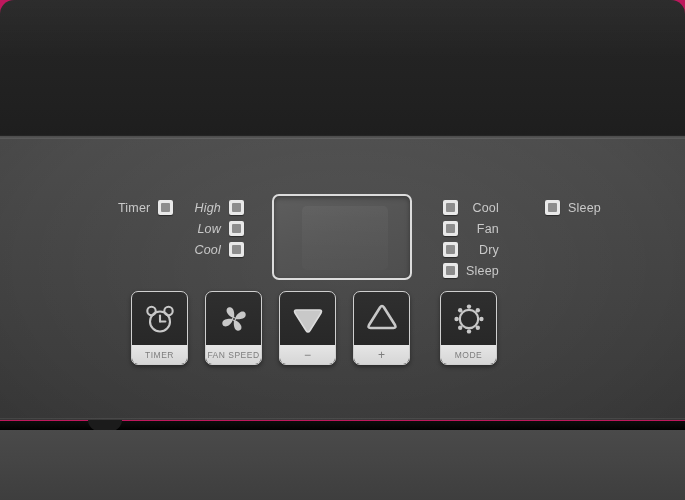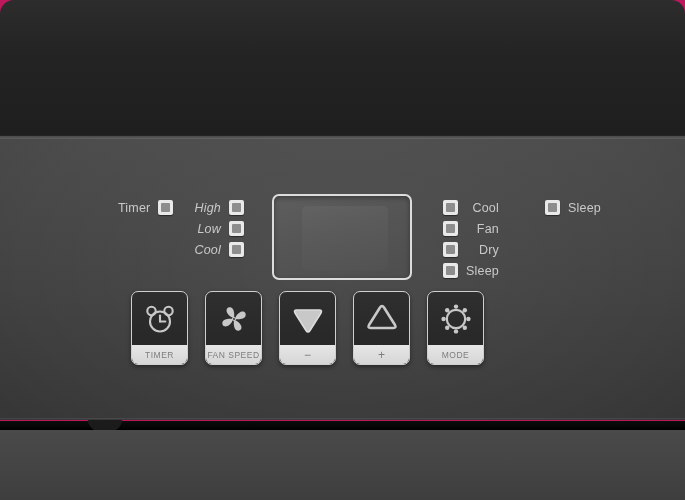--- a/index.html
+++ b/index.html
@@ -218,21 +218,21 @@
   }
   .btn-label.sym {
     font-size: 12px;
     letter-spacing: 0;
   }
 
   #btn-timer    { left: 131px; }
   #btn-fanspeed { left: 205px; }
   #btn-minus    { left: 279px; }
   #btn-plus     { left: 353px; }
-  #btn-mode     { left: 427px; }
+  #btn-mode     { left: 440px; }
   #btn-power    { left: 497px; }
 
   svg { display: block; }
 </style>
 </head>
 <body>
 
 <div id="device">
 
   <div id="grille">

